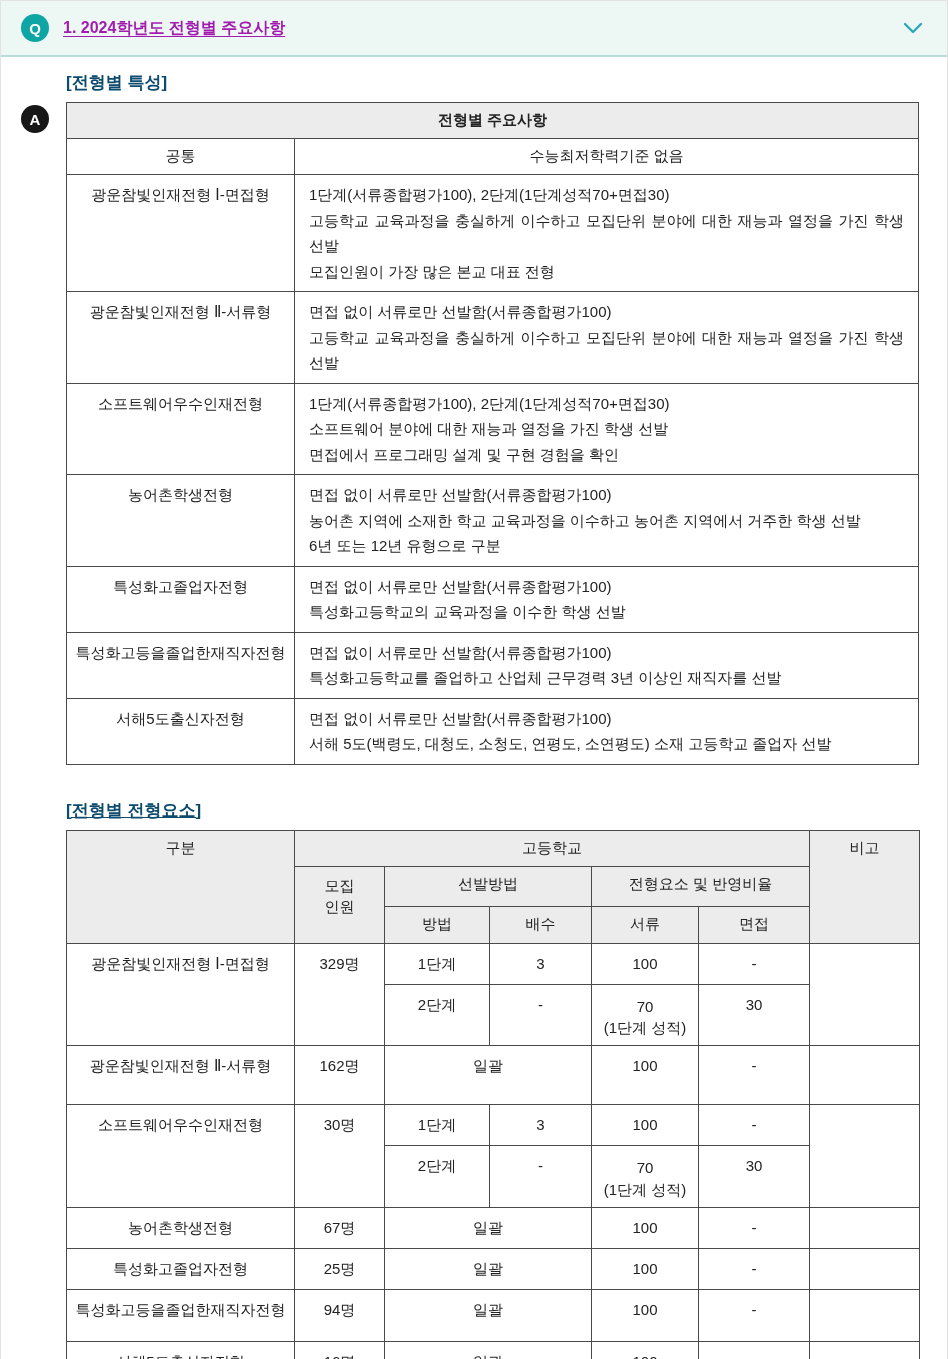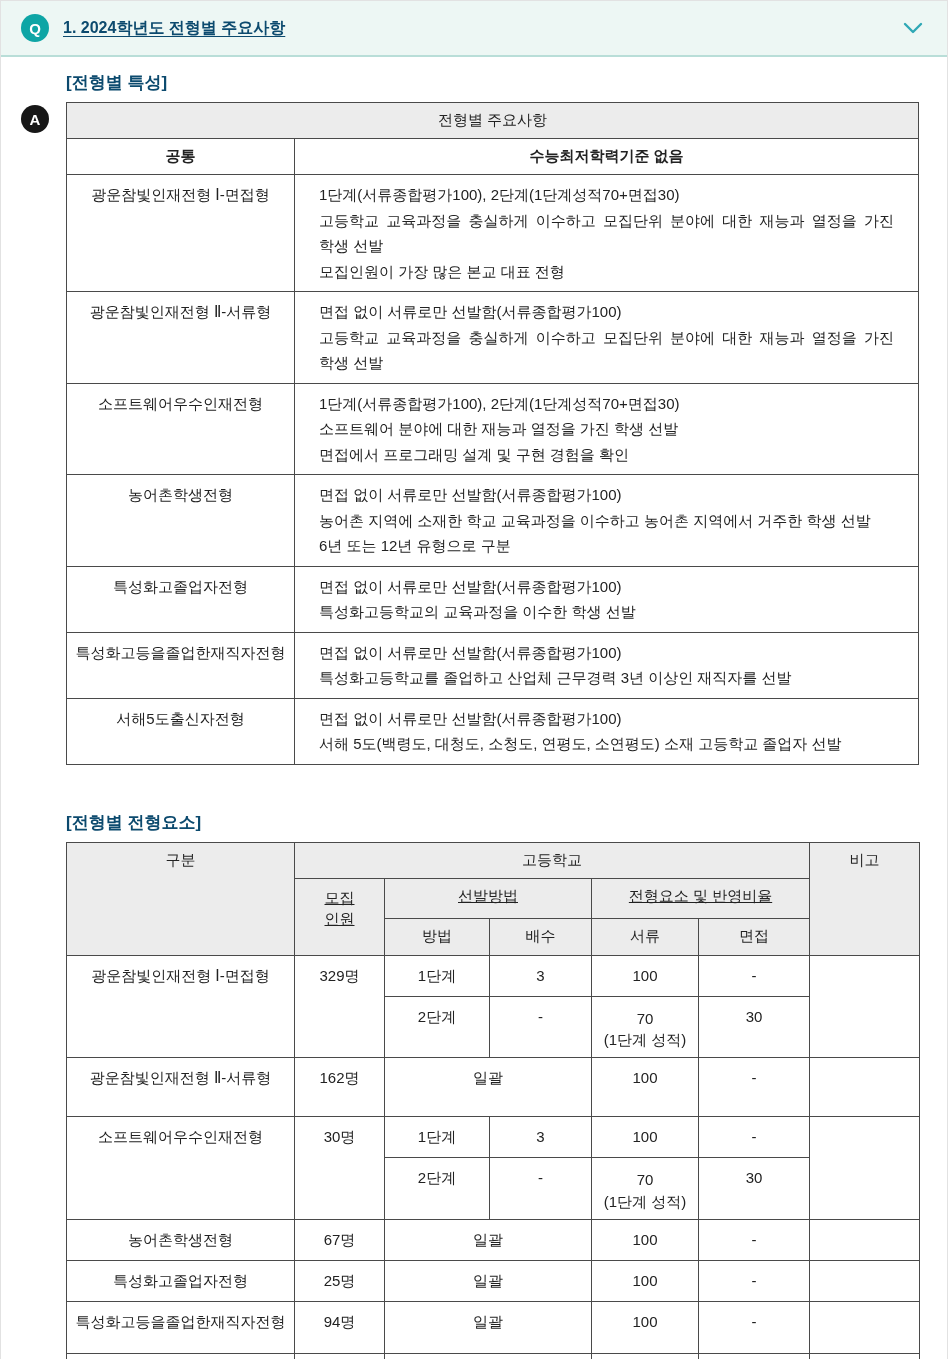--- a/index.html
+++ b/index.html
@@ -26,71 +26,71 @@
   .badge {
     width: 28px; height: 28px;
     border-radius: 50%;
     display: flex; align-items: center; justify-content: center;
     color: #ffffff; font-weight: bold; font-size: 15px;
     flex: 0 0 auto;
   }
   .badge.q { background: #0ea5a5; }
   .badge.a { background: #171717; position: absolute; left: 20px; top: 48px; }
   .qa-title {
-    color: #0c4a6e;
+    color: #a21caf;
     font-size: 16px;
     font-weight: bold;
     text-decoration: underline;
     text-underline-offset: 3px;
   }
   .chevron { margin-left: auto; display: flex; align-items: center; padding: 4px; }
   
   .content {
     position: relative;
     padding: 14px 30px 20px 65px;
   }
   .section-title {
     font-size: 17px;
     font-weight: bold;
     color: #0c4a6e;
     margin: 0 0 8px 0;
   }
-  .section-title.second { margin-top: 46px; }
+  .section-title.second { margin-top: 34px; text-decoration: underline; }
   
   table.tbl {
     border-collapse: collapse;
     width: 853px;
     table-layout: fixed;
     font-size: 15px;
   }
   .tbl th, .tbl td {
     border: 1px solid #4a4a4a;
     padding: 8px 8px;
     vertical-align: top;
     text-align: center;
     font-weight: normal;
     overflow: hidden;
   }
-  .tbl .caption { background: #ececec; height: 34px; }
-  .tbl .bold { font-weight: bold; }
+  .tbl .caption { background: #ececec; height: 34px; font-weight: bold; }
+  .tbl .bold { font-weight: normal; }
   
   .t1 td.name { padding: 11px 6px 6px; }
   .t1 td.desc {
     text-align: justify;
     white-space: pre-line;
     line-height: 1.7;
-    padding: 7px 24px;
+    padding: 7px 14px;
     word-break: keep-all;
     margin-left: 20px;
   }
   .t1 tr.common td { height: 35px; }
   
   .t2 thead th { background: #ececec; }
   .t2 thead tr:nth-child(1) th { height: 34px; }
-  .t2 thead tr:nth-child(2) th { height: 40px; text-decoration: underline; }
+  .t2 thead tr:nth-child(2) th { height: 40px; }
   .t2 thead tr:nth-child(3) th { height: 37px; }
   .t2 tbody td { height: 41px; padding: 11px 6px 6px; }
   .t2 tr.tall    > td { height: 59px; }
   .t2 tr.tall-md > td { height: 52px; }
   .t2 tr.tall-sm > td { height: 45px; }
   .preline { white-space: pre-line; line-height: 1.45; }
 </style>
 </head>
 <body>
 

